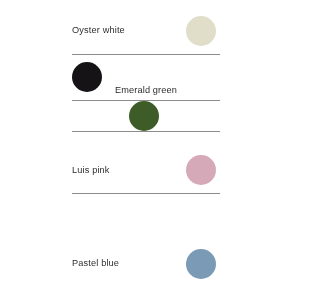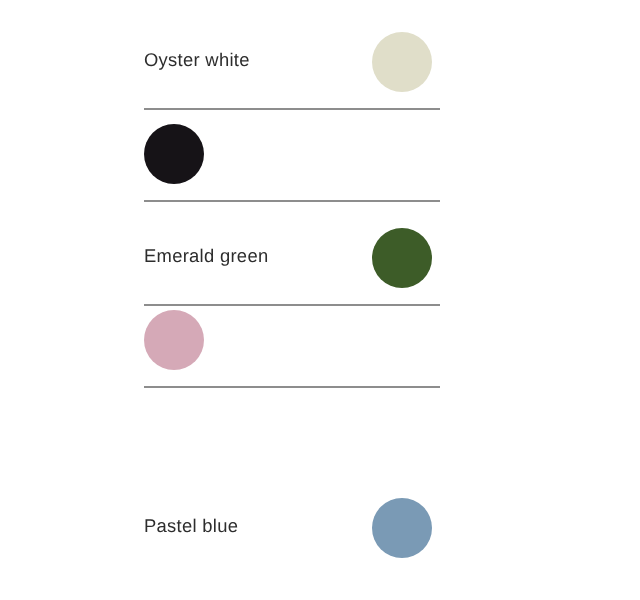--- a/index.html
+++ b/index.html
@@ -59,24 +59,25 @@
 <body>
 
 <div id="color-swatch-list">
     <div class="swatch-row has-divider" style="top: 8px;">
       <span class="swatch-label">Oyster white</span>
       <span class="swatch-dot" style="background: rgb(224, 222, 201);"></span>
     </div>
     <div class="swatch-row has-divider" style="top: 54.5px;">
       <span class="swatch-dot" style="background: rgb(22, 19, 23);"></span>
     </div>
-    <div class="swatch-row has-divider" style="top: 106px;">
+    <div class="swatch-row has-divider" style="top: 85px; flex-direction: column;">
       <span class="swatch-label">Emerald green</span>
       <span class="swatch-dot" style="background: rgb(61, 92, 40);"></span>
     </div>
     <div class="swatch-row has-divider" style="top: 147.5px;">
+      <span class="swatch-label">Luis pink</span>
       <span class="swatch-dot" style="background: rgb(213, 169, 183);"></span>
     </div>
     <div class="swatch-row" style="top: 240.5px;">
       <span class="swatch-label">Pastel blue</span>
       <span class="swatch-dot" style="background: rgb(122, 154, 181);"></span>
     </div>
   </div>
 
 </body></html>

